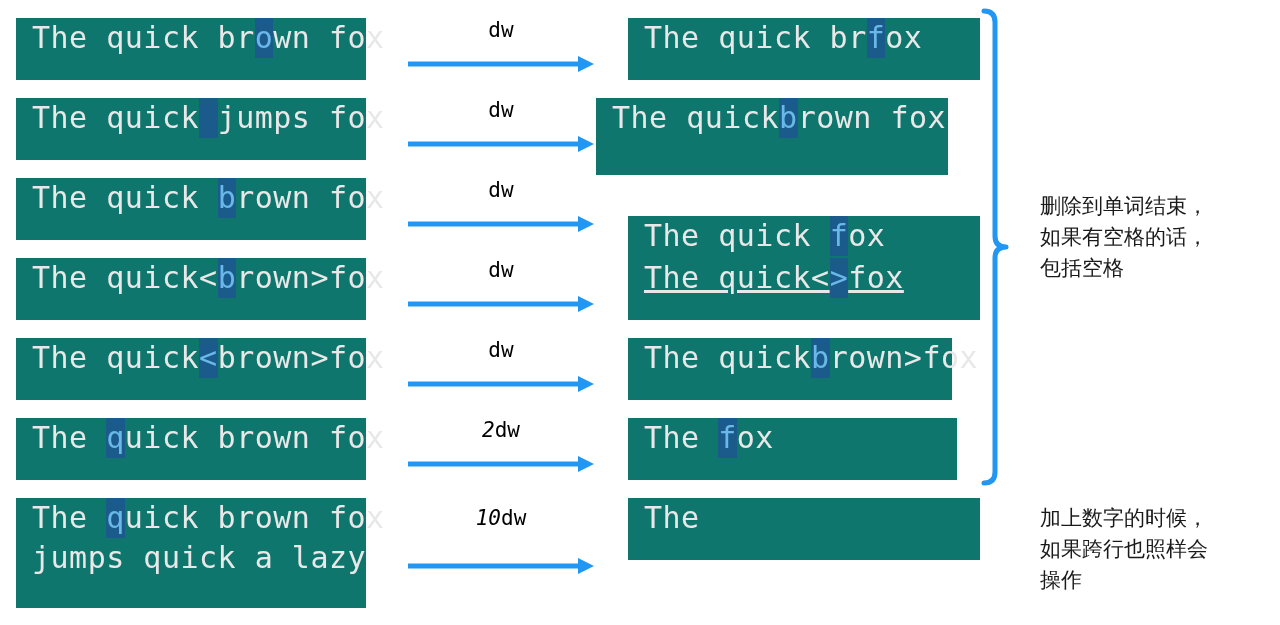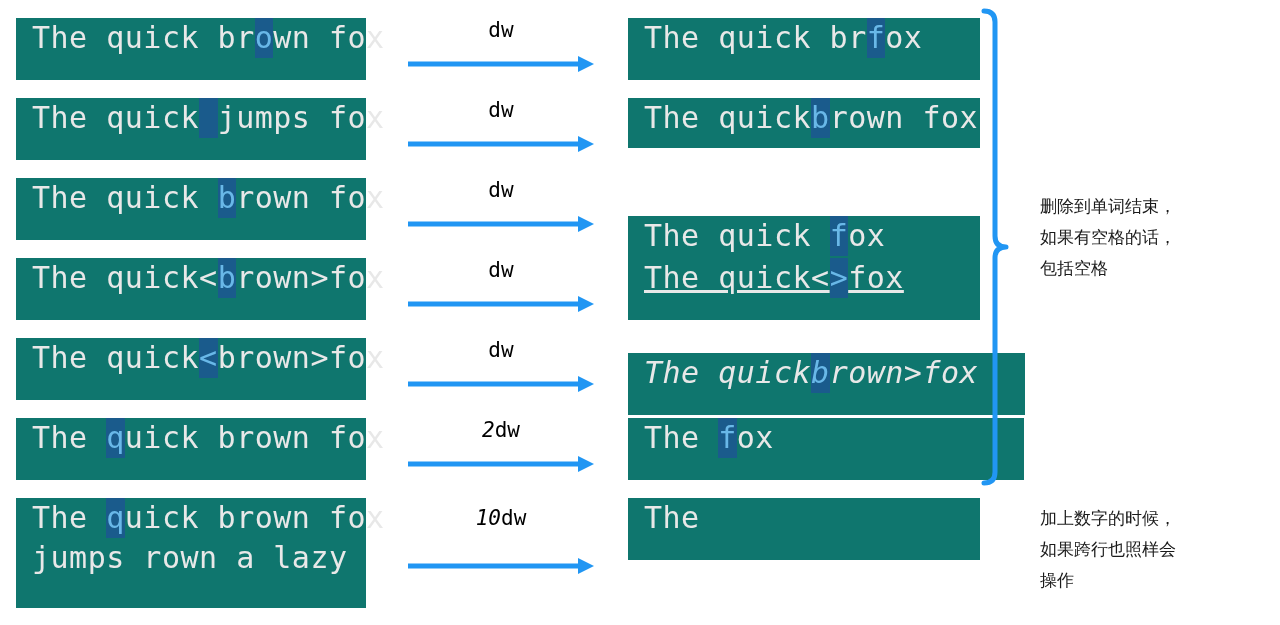--- a/index.html
+++ b/index.html
@@ -63,21 +63,21 @@
   }
   .arrow-svg { position: absolute; left: 0; top: 0; }
 
   
   .brace-svg { position: absolute; }
 
   
   .note {
     position: absolute;
     font-family: "DejaVu Sans", "Liberation Sans", sans-serif;
-    font-size: 17px;
+    font-size: 21px;
     line-height: 31px;
     color: #1a1a1a;
     white-space: pre-line;
   }
 </style>
 </head>
 <body>
 
 <div class="term" style="left:16px; top:18px; width:350px; height:62px;">
   <span class="ln"><span>The quick br</span><span class="cur">o</span><span>wn fox</span></span>
@@ -98,21 +98,21 @@
 <div class="term" style="left:16px; top:338px; width:350px; height:62px;">
   <span class="ln"><span>The quick</span><span class="cur">&lt;</span><span>brown&gt;fox</span></span>
 </div>
 
 <div class="term" style="left:16px; top:418px; width:350px; height:62px;">
   <span class="ln"><span>The </span><span class="cur">q</span><span>uick brown fox</span></span>
 </div>
 
 <div class="term" style="left:16px; top:498px; width:350px; height:110px;">
   <span class="ln"><span>The </span><span class="cur">q</span><span>uick brown fox</span></span>
-  <span class="ln">jumps rown a lazy</span>
+  <span class="ln">jumps quick a lazy</span>
 </div>
 
 <div class="arrow-group" style="left:408px; top:18px; width:186px; height:62px;">
   <div class="arrow-label" style="top:0px;"><span class="num"></span><span class="cmd">dw</span></div>
   <svg class="arrow-svg" width="186" height="62" viewBox="0 0 186 62">
     <line x1="0" y1="46" x2="170" y2="46" stroke="#2196F3" stroke-width="5"></line>
     <polygon points="170,38 186,46 170,54" fill="#2196F3"></polygon>
   </svg>
 </div>
 
@@ -161,37 +161,37 @@
   <svg class="arrow-svg" width="186" height="80" viewBox="0 0 186 80">
     <line x1="0" y1="68" x2="170" y2="68" stroke="#2196F3" stroke-width="5"></line>
     <polygon points="170,60 186,68 170,76" fill="#2196F3"></polygon>
   </svg>
 </div>
 
 <div class="term" style="left:628px; top:18px; width:352px; height:62px;">
   <span class="ln"><span>The quick br</span><span class="cur">f</span><span>ox</span></span>
 </div>
 
-<div class="term" style="left:628px; top:98px; width:352px; height:50px;">
+<div class="term" style="left:596px; top:98px; width:352px; height:77px;">
   <span class="ln"><span>The quick</span><span class="cur">b</span><span>rown fox</span></span>
 </div>
 
 <div class="term" style="left:628px; top:178px; width:352px; height:62px;margin-top:38px;">
   <span class="ln"><span>The quick </span><span class="cur">f</span><span>ox</span></span>
 </div>
 
 <div class="term" style="left:628px; top:258px; width:352px; height:62px;text-decoration:underline;">
   <span class="ln"><span>The quick&lt;</span><span class="cur">&gt;</span><span>fox</span></span>
 </div>
 
-<div class="term" style="left:628px; top:353px; width:397px; height:62px;font-style:italic;">
+<div class="term" style="left:628px; top:338px; width:324px; height:62px;">
   <span class="ln"><span>The quick</span><span class="cur">b</span><span>rown&gt;fox</span></span>
 </div>
 
-<div class="term" style="left:628px; top:418px; width:396px; height:62px;">
+<div class="term" style="left:628px; top:418px; width:329px; height:62px;">
   <span class="ln"><span>The </span><span class="cur">f</span><span>ox</span></span>
 </div>
 
 <div class="term" style="left:628px; top:498px; width:352px; height:62px;">
   <span class="ln"><span>The</span><span class="cur empty"></span><span></span></span>
 </div>
 
 <svg class="brace-svg" style="left:978px; top:8px;" width="50" height="478" viewBox="0 0 50 478">
   <path d="M 6 3 Q 17 3 17 14 L 17 228 Q 17 239 28 239 Q 17 239 17 250 L 17 464 Q 17 475 6 475" fill="none" stroke="#2196F3" stroke-width="5" stroke-linecap="round" stroke-linejoin="round"></path>
 </svg>

